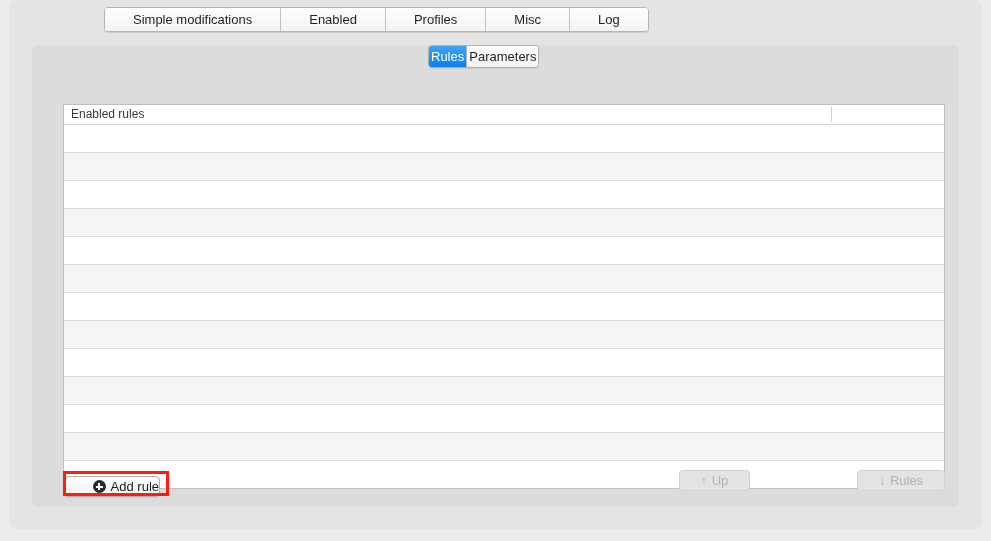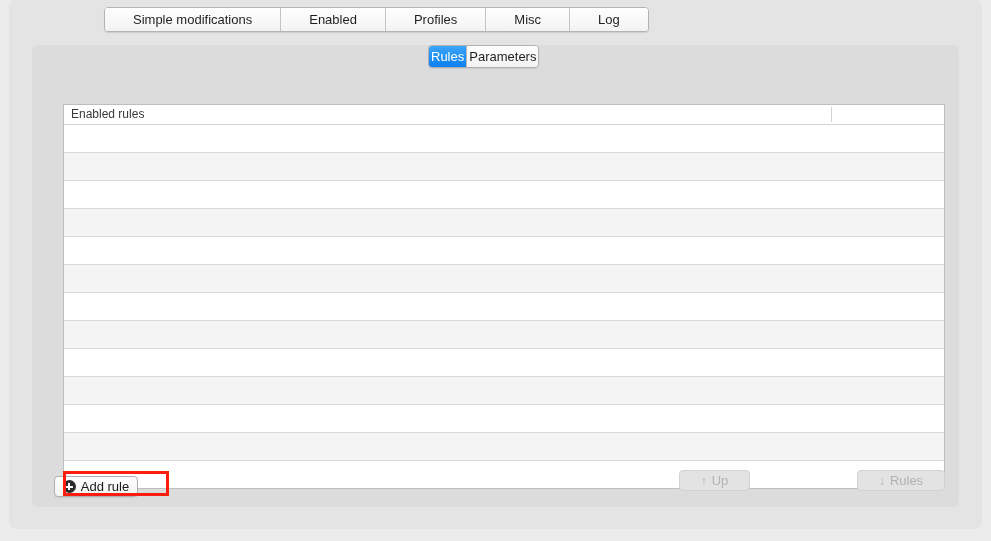--- a/index.html
+++ b/index.html
@@ -159,27 +159,28 @@
     justify-content: center;
     height: 21px;
     font-size: 13px;
     border-radius: 4px;
     box-sizing: border-box;
     cursor: default;
     line-height: 1;
     white-space: nowrap;
   }
   #add-rule-button {
-    left: 22px;
+    left: 32px;
     top: 431px;
-    width: 84px;
+    width: 96px;
     background: linear-gradient(to bottom, #fefefe 0%, #f2f2f2 100%);
     border: 1px solid #b0b0b0;
     color: #1a1a1a;
     box-shadow: 0 1px 1px rgba(0,0,0,0.08);
+    justify-content: flex-end;
   }
   #add-rule-highlight {
     position: absolute;
     left: 31px;
     top: 426px;
     width: 106px;
     height: 25px;
     border: 3px solid #fb1d10;
     box-sizing: border-box;
     pointer-events: none;

